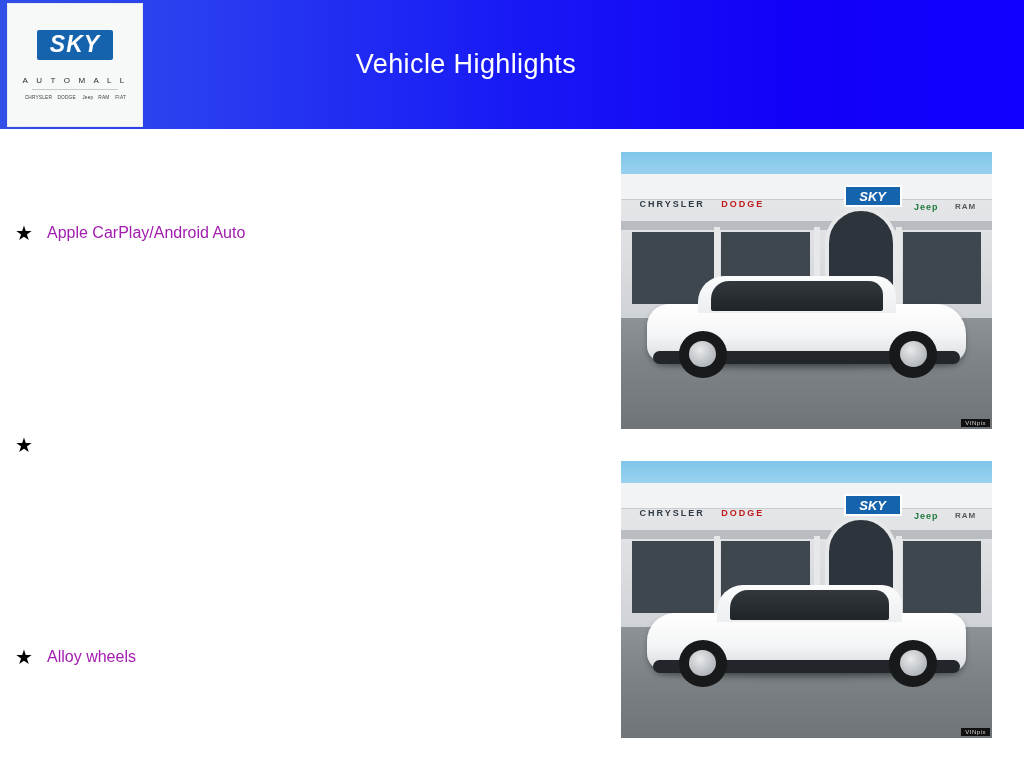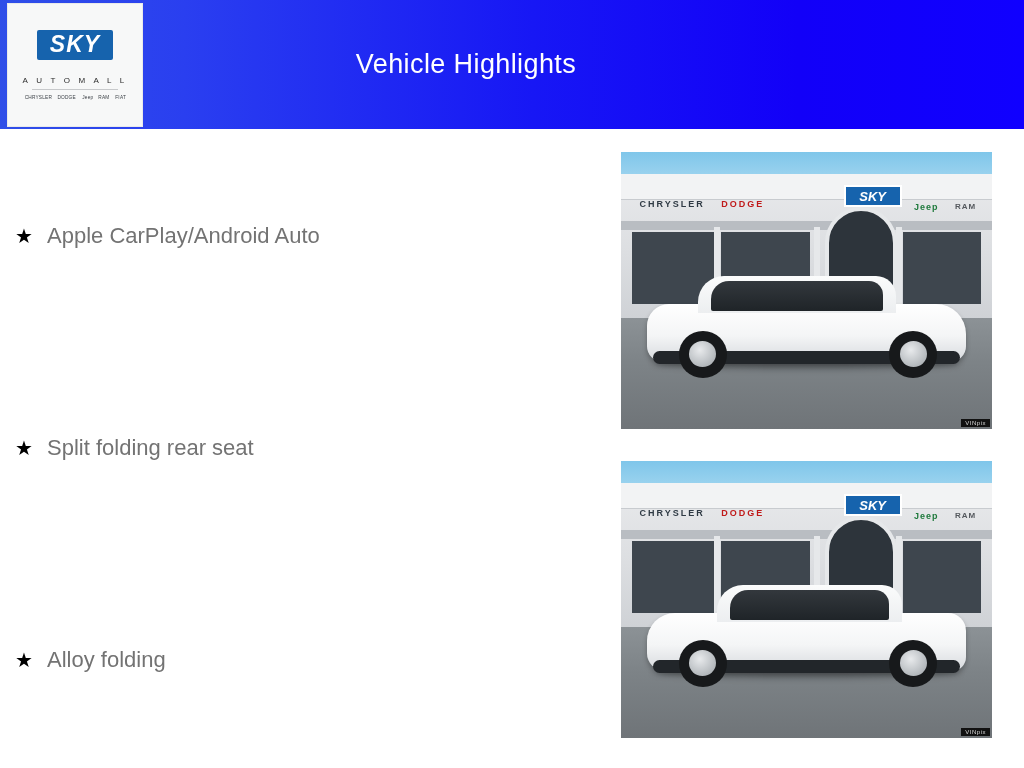--- a/index.html
+++ b/index.html
@@ -108,22 +108,22 @@
   .bullet-2 { top: 306px; }
   .bullet-3 { top: 518px; }
   .bullet-star {
     font-size: 20px;
     color: #000000;
     line-height: 1;
     width: 20px;
     text-align: center;
   }
   .bullet-text {
-    font-size: 22px;
-    color: #737373;
+    font-size: 16px;
+    color: #a21caf;
     line-height: 1.2;
     white-space: nowrap;
   }
 
   
   .photo {
     position: absolute;
     overflow: hidden;
     background: #9aa0a4;
   }
@@ -238,26 +238,25 @@
 
 <div class="bullets">
 
   <div class="bullet bullet-1">
     <span class="bullet-star">★</span>
     <span class="bullet-text">Apple CarPlay/Android Auto</span>
   </div>
 
   <div class="bullet bullet-2">
     <span class="bullet-star">★</span>
-    <span class="bullet-text">Split folding rear seat</span>
   </div>
 
   <div class="bullet bullet-3">
     <span class="bullet-star">★</span>
-    <span class="bullet-text">Alloy folding</span>
+    <span class="bullet-text">Alloy wheels</span>
   </div>
 
 </div>
 
 <div class="photo photo-1">
   <div class="sky-strip"></div>
   <div class="building"></div>
   <div class="facade-top"></div>
   <div class="facade-band"></div>
 

